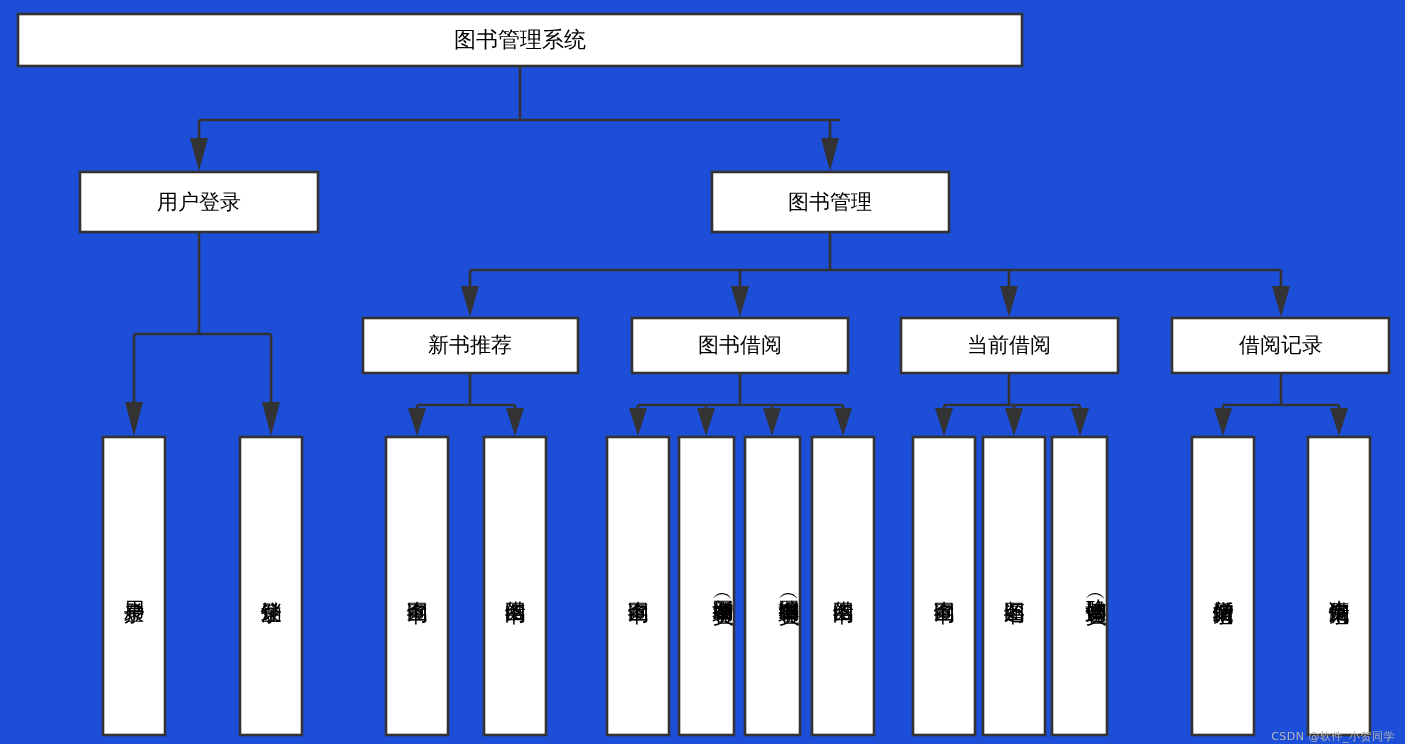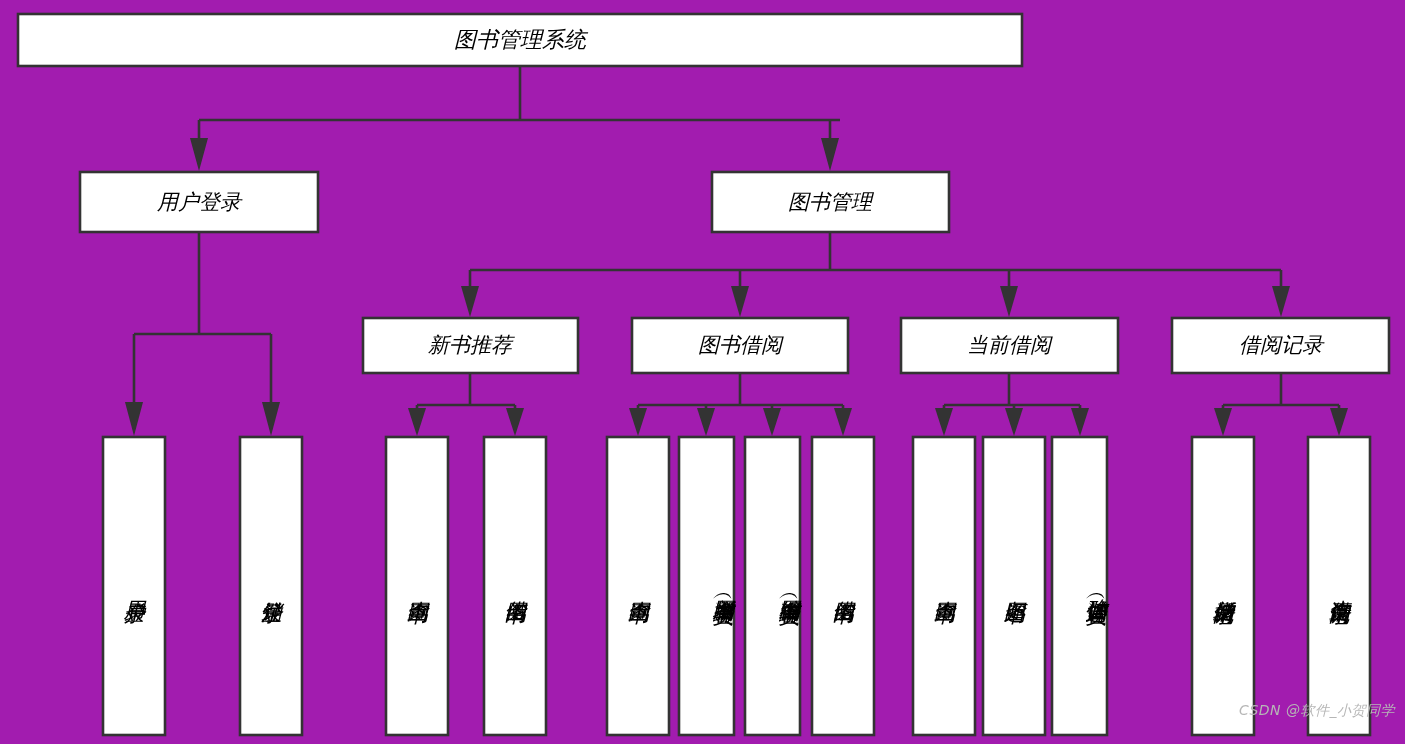--- a/index.html
+++ b/index.html
@@ -11,22 +11,21 @@
   body {
     width: 1405px;
     height: 747px;
     font-family: "DejaVu Sans", "Liberation Sans", sans-serif;
     overflow: hidden;
   }
   #diagram-root {
     position: relative;
     width: 1405px;
     height: 744px;
-    background: #a21caf;
-    font-style: italic;
+    background: #1d4ed8;
   }
   svg#tree-svg {
     position: absolute;
     top: 0;
     left: 0;
     width: 1405px;
     height: 747px;
     display: block;
   }
   .node-rect {
@@ -67,23 +66,23 @@
     text-align: center;
     white-space: nowrap;
     display: flex;
     align-items: center;
     justify-content: center;
     pointer-events: none;
   }
   .watermark {
     position: absolute;
     right: 10px;
-    bottom: 24px;
-    font-family: "DejaVu Sans", "Liberation Sans", sans-serif;
-    font-size: 14px;
+    bottom: 0;
+    font-family: "DejaVu Sans", "Liberation Sans", sans-serif;
+    font-size: 11px;
     color: #b6b6b6;
     white-space: nowrap;
     letter-spacing: 0.5px;
   }
 </style>
 </head>
 <body>
 
 <div id="diagram-root">
 

